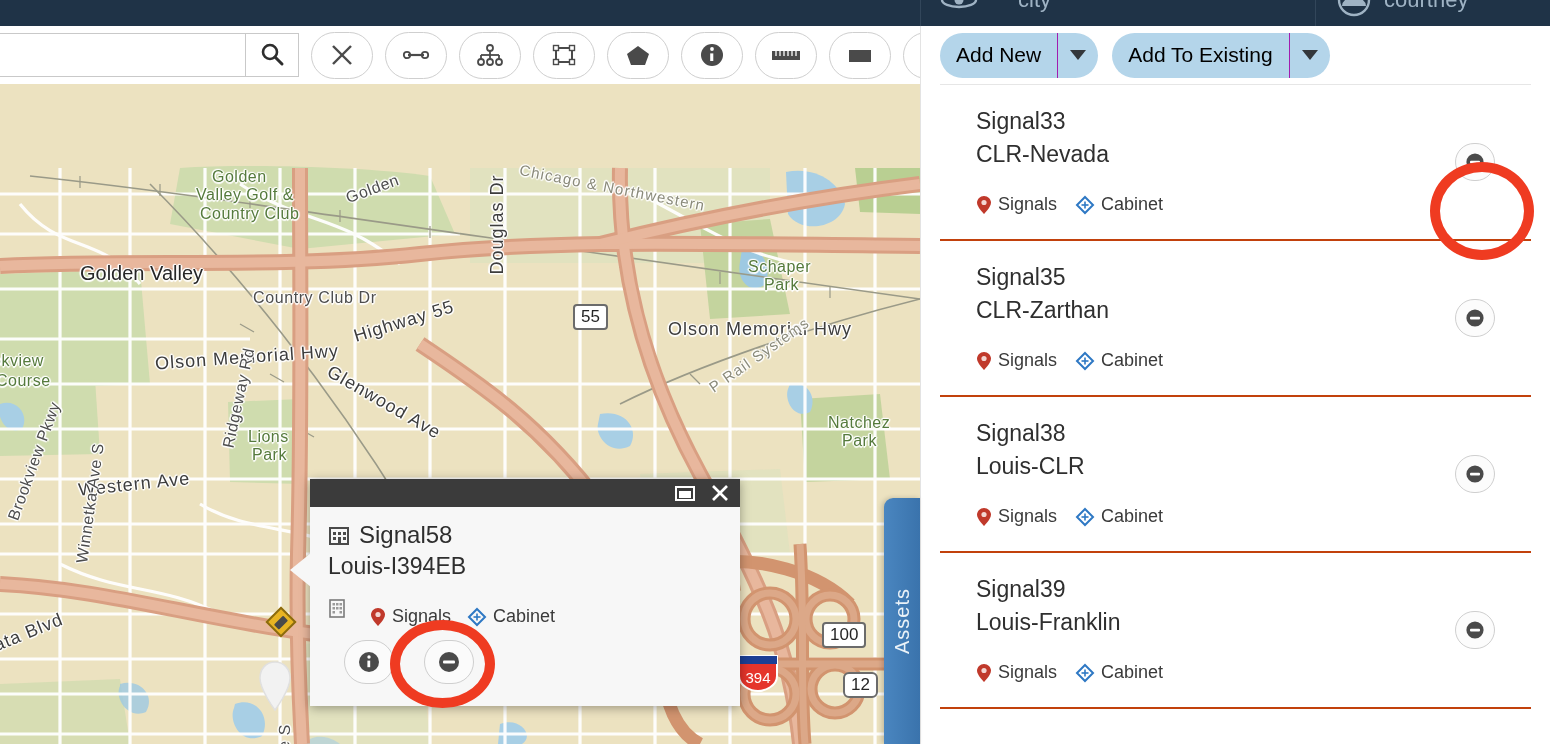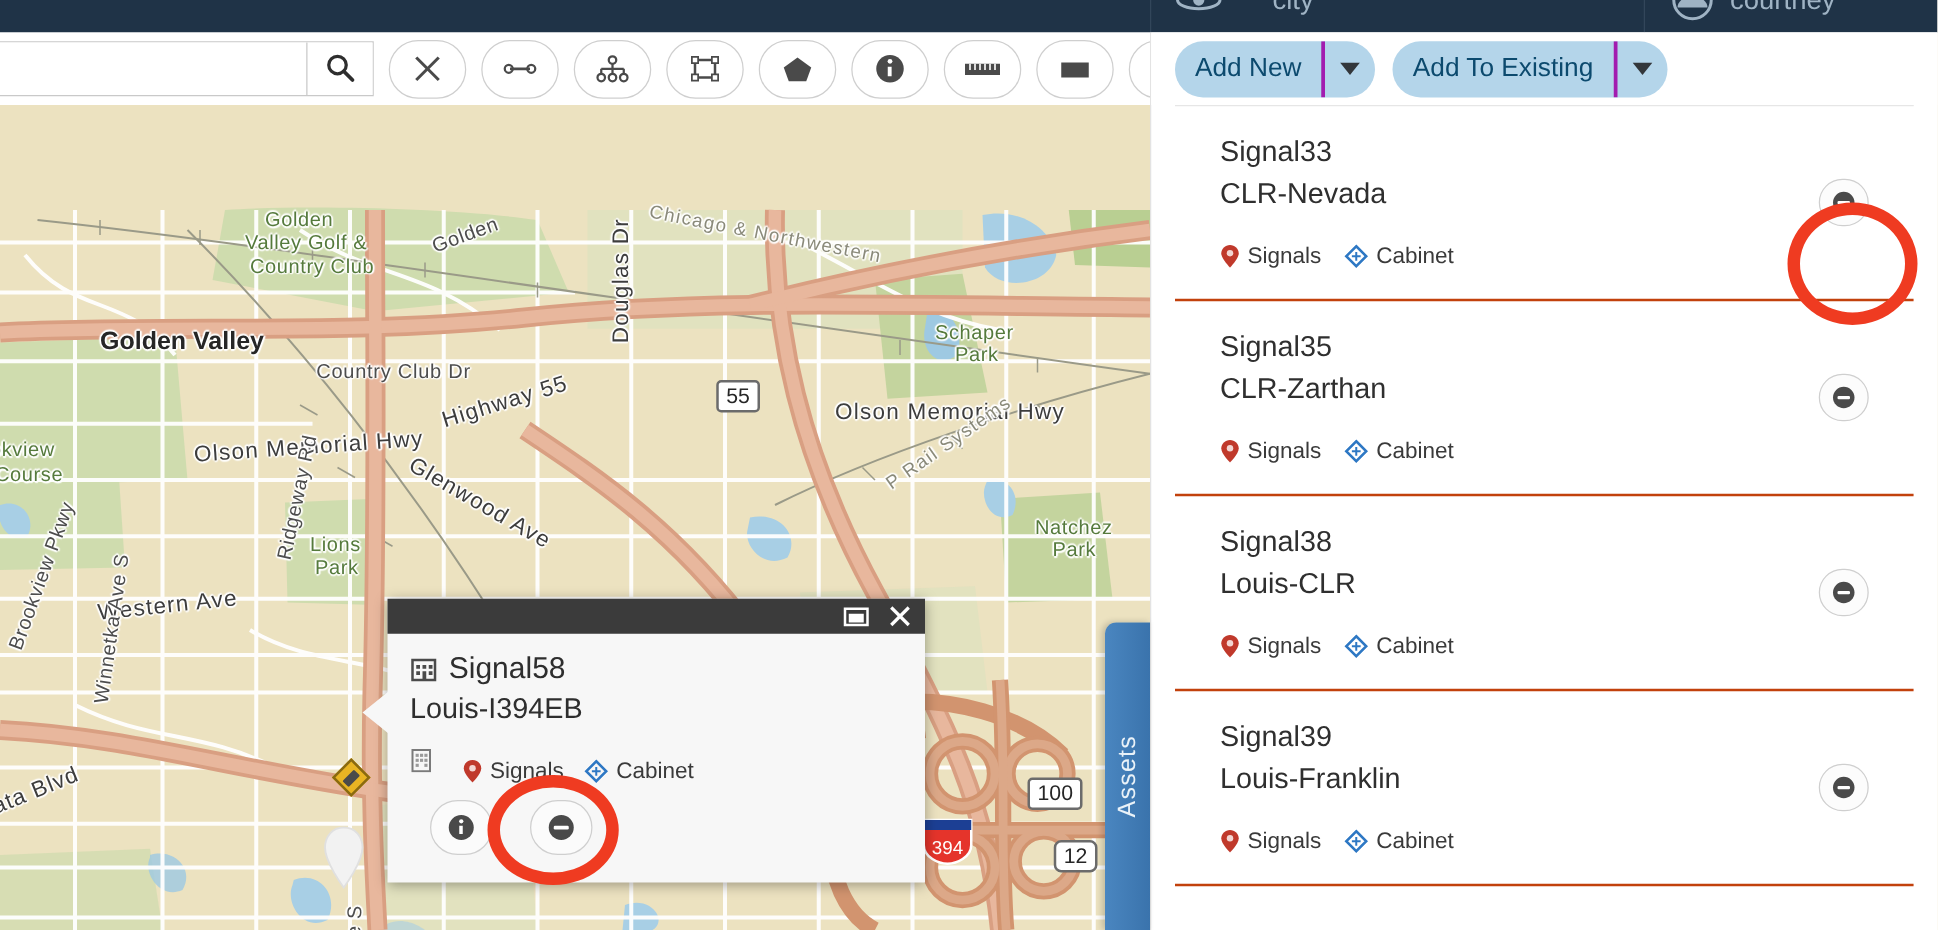--- a/index.html
+++ b/index.html
@@ -66,21 +66,21 @@
   .map svg { display: block; }
 
   .map-label {
     position: absolute; white-space: nowrap;
     font-family: "Liberation Sans", sans-serif;
     color: #4d4d4d;
     text-shadow: -1.5px 0 1px #fff, 1.5px 0 1px #fff, 0 -1.5px 1px #fff,
                  0 1.5px 1px #fff, 1px 1px 1px #fff, -1px -1px 1px #fff;
     pointer-events: none;
   }
-  .lbl-city { font-size: 20px; font-weight: bold; color: #262626; }
+  .lbl-city { font-size: 20px; font-weight: normal; color: #262626; }
   .lbl-road { font-size: 16px; letter-spacing: 0.6px; }
   .lbl-road-big { font-size: 18px; letter-spacing: 1px; color: #3d3d3d; }
   .lbl-park { font-size: 16px; color: #557a3c; letter-spacing: 0.5px; }
   .lbl-rail { font-size: 15px; color: #8a8a7a; letter-spacing: 1.2px; }
 
   .shield {
     position: absolute; background: #fff; border: 2px solid #6b6b6b;
     border-radius: 4px; font-size: 17px; color: #262626; font-weight: normal;
     padding: 1px 6px; text-align: center; pointer-events: none;
     font-family: "Liberation Sans", sans-serif;
@@ -170,22 +170,22 @@
     height: 58px; display: flex; align-items: center;
     padding: 0 20px 0 19px; background: #fff;
   }
   .split-btn {
     display: flex; align-items: stretch; height: 45px;
     background: #b4d5ea; border-radius: 23px; overflow: hidden;
     cursor: pointer; margin-right: 14px;
   }
   .split-btn .sb-label {
     display: flex; align-items: center; padding: 0 16px;
-    font-size: 21px; color: #0c4a6e;
-    border-right: 3px solid #a21caf;
+    font-size: 21px; color: #000000;
+    border-right: 1px solid #a21caf;
   }
   .split-btn .sb-caret {
     display: flex; align-items: center; justify-content: center;
     width: 40px;
   }
   .clear-btn {
     margin-left: auto; height: 45px; padding: 0 17px;
     border: 1px solid #cfcfcf; border-radius: 23px; background: #fff;
     font-size: 21px; color: #33373b; cursor: pointer;
     font-family: "Liberation Sans", sans-serif;

